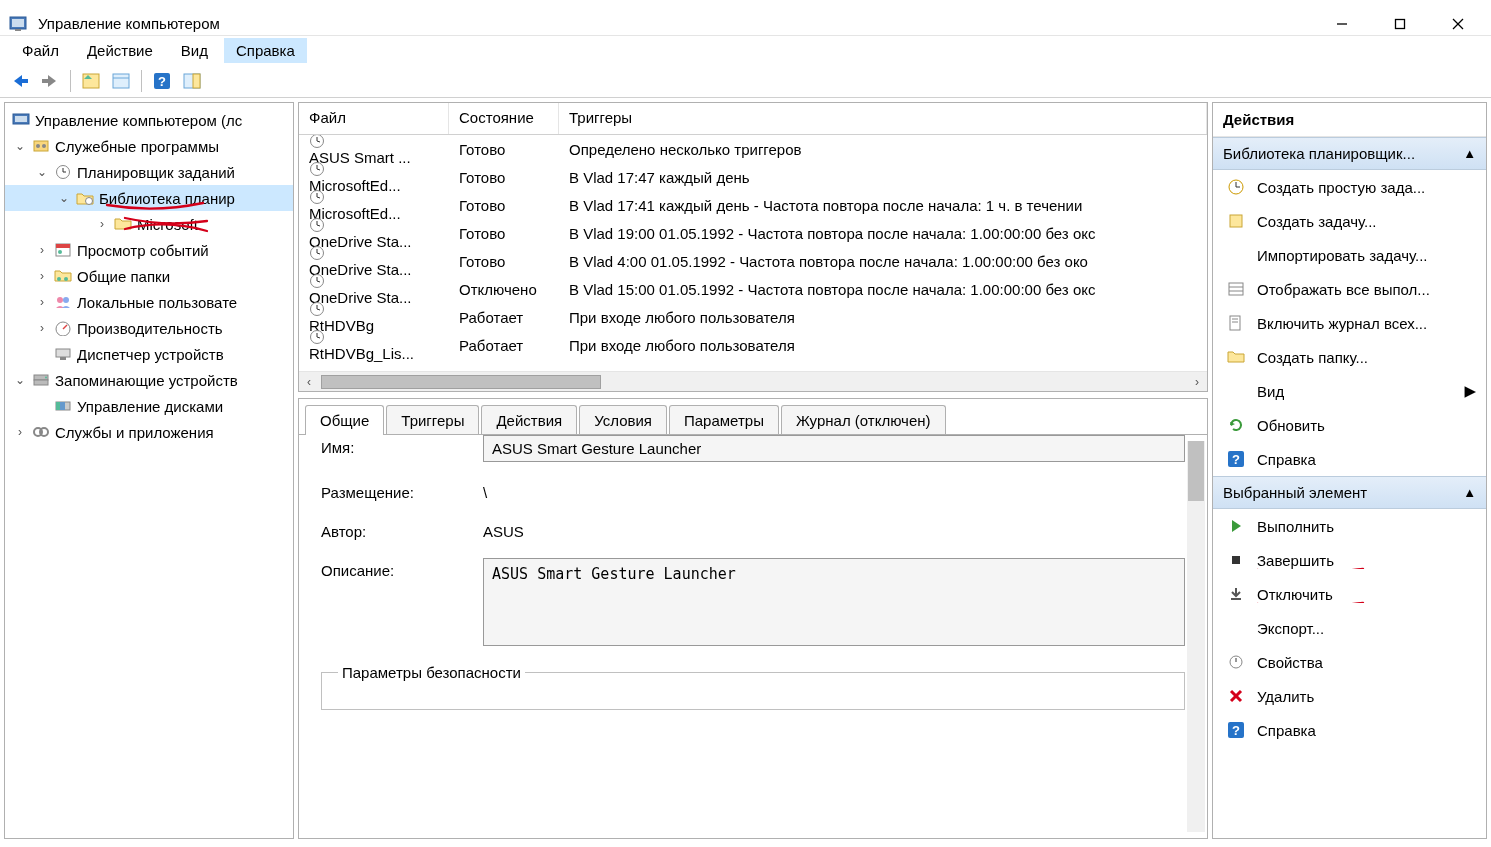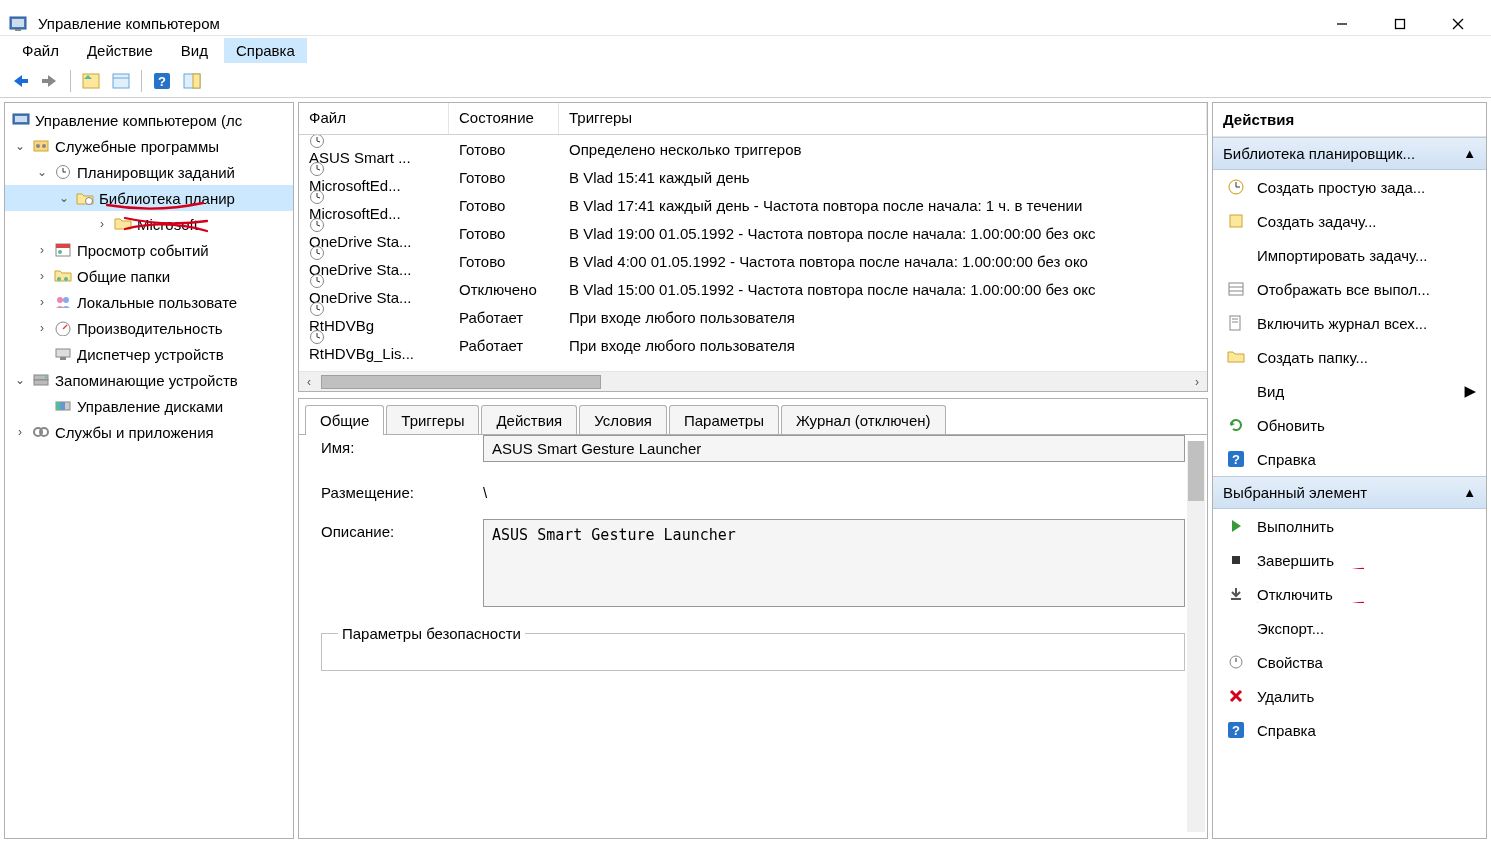--- a/index.html
+++ b/index.html
@@ -312,21 +312,21 @@
               <div class="cell col-s">Готово</div>
               <div class="cell col-t">Определено несколько триггеров</div>
             </div>
             <div class="task-row">
               <div class="cell col-f"><svg class="clock-icon" viewBox="0 0 16 16">
                   <circle cx="8" cy="8" r="6.5" fill="#fff" stroke="#888"></circle>
                   <line x1="8" y1="8" x2="8" y2="4" stroke="#333"></line>
                   <line x1="8" y1="8" x2="11" y2="9" stroke="#333"></line>
                 </svg><span>MicrosoftEd...</span></div>
               <div class="cell col-s">Готово</div>
-              <div class="cell col-t">В Vlad 15:41 каждый день</div>
+              <div class="cell col-t">В Vlad 17:47 каждый день</div>
             </div>
             <div class="task-row">
               <div class="cell col-f"><svg class="clock-icon" viewBox="0 0 16 16">
                   <circle cx="8" cy="8" r="6.5" fill="#fff" stroke="#888"></circle>
                   <line x1="8" y1="8" x2="8" y2="4" stroke="#333"></line>
                   <line x1="8" y1="8" x2="11" y2="9" stroke="#333"></line>
                 </svg><span>MicrosoftEd...</span></div>
               <div class="cell col-s">Готово</div>
               <div class="cell col-t">В Vlad 17:41 каждый день - Частота повтора после начала: 1 ч. в течении</div>
             </div>
@@ -400,20 +400,24 @@
           </div>
         <div class="form-row">
             <div class="form-label">Имя:</div>
             <input class="form-input" readonly="" value="ASUS Smart Gesture Launcher" style="">
           </div>
         <div class="form-row">
             <div class="form-label">Размещение:</div>
             <div class="form-value">\</div>
           </div>
         <div class="form-row">
+            <div class="form-label">Автор:</div>
+            <div class="form-value">ASUS</div>
+          </div>
+        <div class="form-row">
             <div class="form-label">Описание:</div>
             <textarea class="form-textarea" readonly="" style="">ASUS Smart Gesture Launcher</textarea>
           </div>
         <fieldset class="fieldset">
           <legend>Параметры безопасности</legend>
         </fieldset>
       </div>
     </div>
   </div>
 

